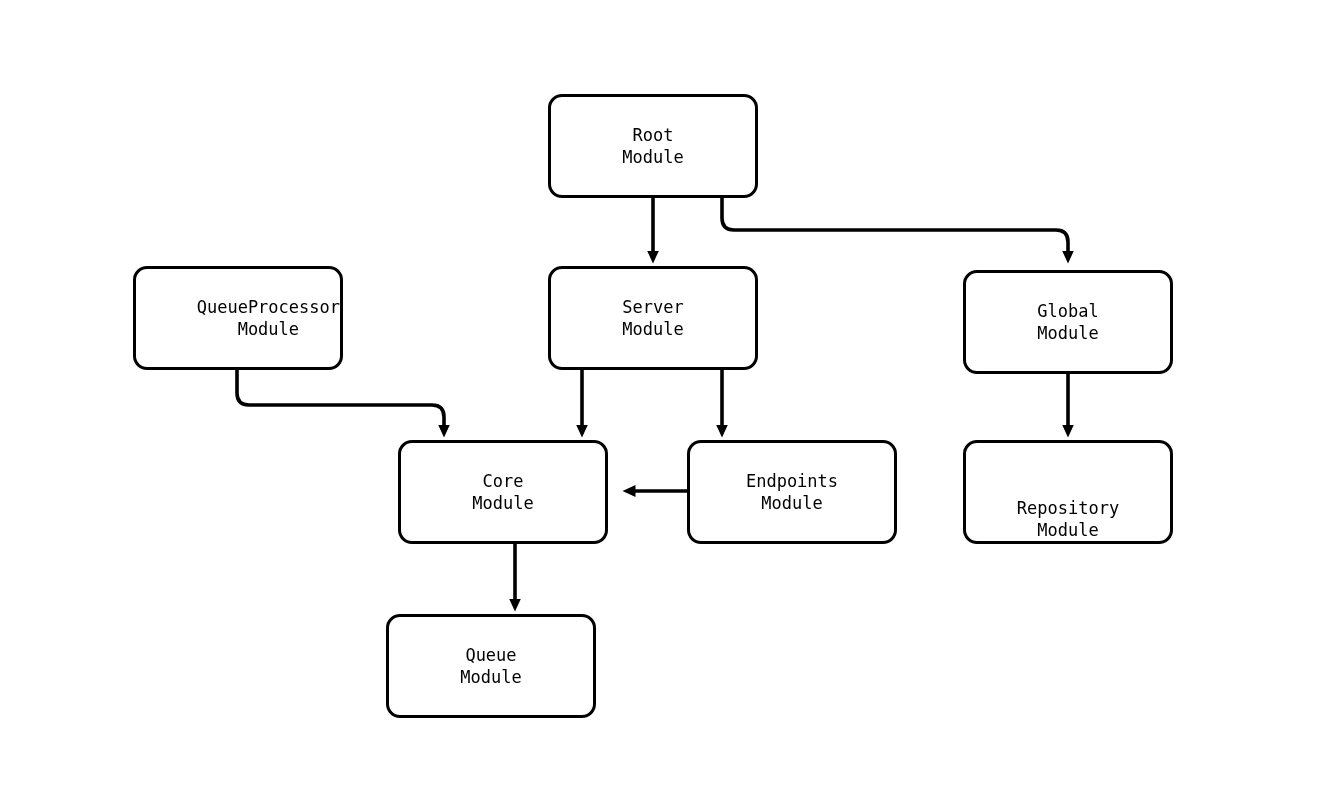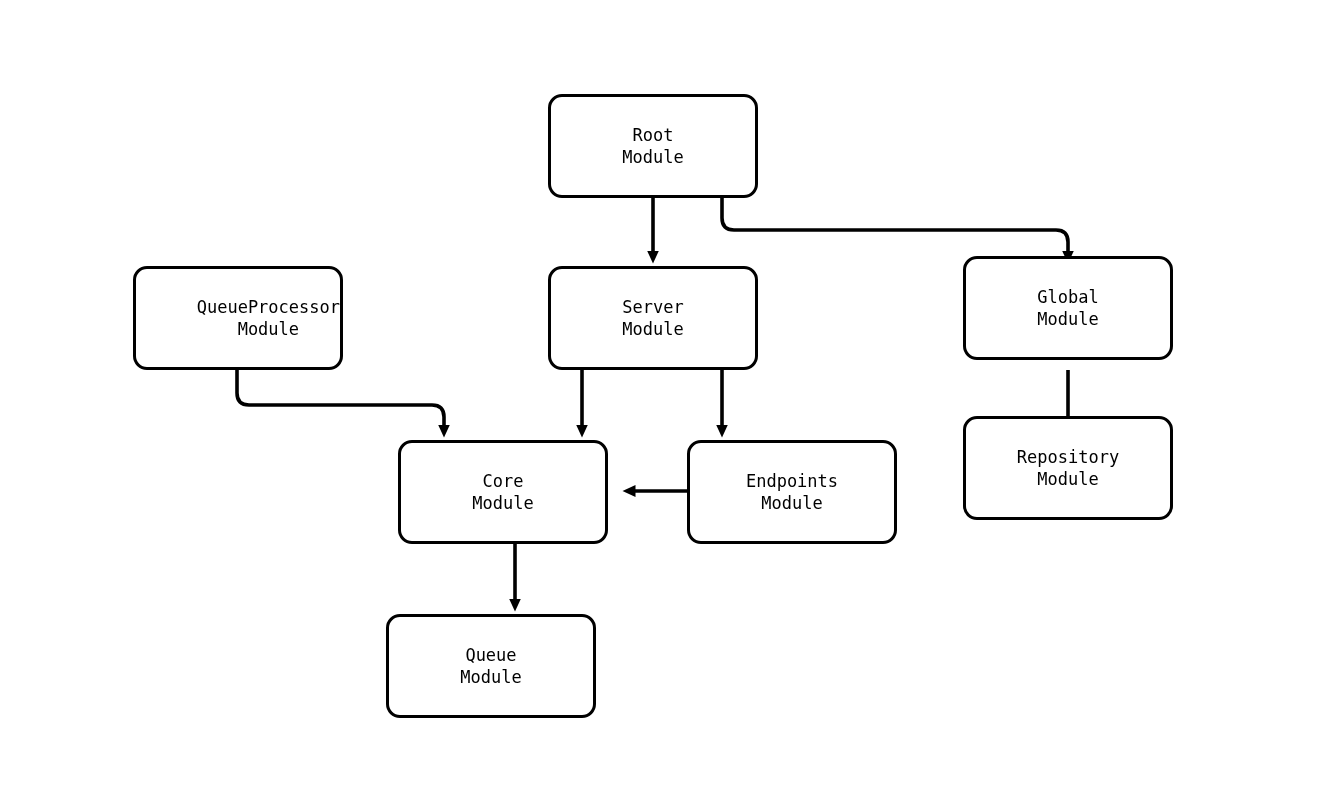--- a/index.html
+++ b/index.html
@@ -86,36 +86,36 @@
   <div class="node" style="left:133px; top:266px; width:210px; height:104px;align-items:flex-end;">
     <div class="node-label">QueueProcessor
 Module</div>
   </div>
 
   <div class="node" style="left:548px; top:266px; width:210px; height:104px;justify-content:center;">
     <div class="node-label">Server
 Module</div>
   </div>
 
-  <div class="node" style="left:963px; top:256px; width:210px; height:104px;">
+  <div class="node" style="left:963px; top:270px; width:210px; height:104px;">
     <div class="node-label">Global
 Module</div>
   </div>
 
   <div class="node" style="left:398px; top:440px; width:210px; height:104px;">
     <div class="node-label">Core
 Module</div>
   </div>
 
   <div class="node" style="left:687px; top:440px; width:210px; height:104px;">
     <div class="node-label">Endpoints
 Module</div>
   </div>
 
-  <div class="node" style="left:963px; top:416px; width:210px; height:104px;">
+  <div class="node" style="left:963px; top:440px; width:210px; height:104px;justify-content:flex-end;">
     <div class="node-label">Repository
 Module</div>
   </div>
 
   <div class="node" style="left:386px; top:614px; width:210px; height:104px;">
     <div class="node-label">Queue
 Module</div>
   </div>
 
 </div>

